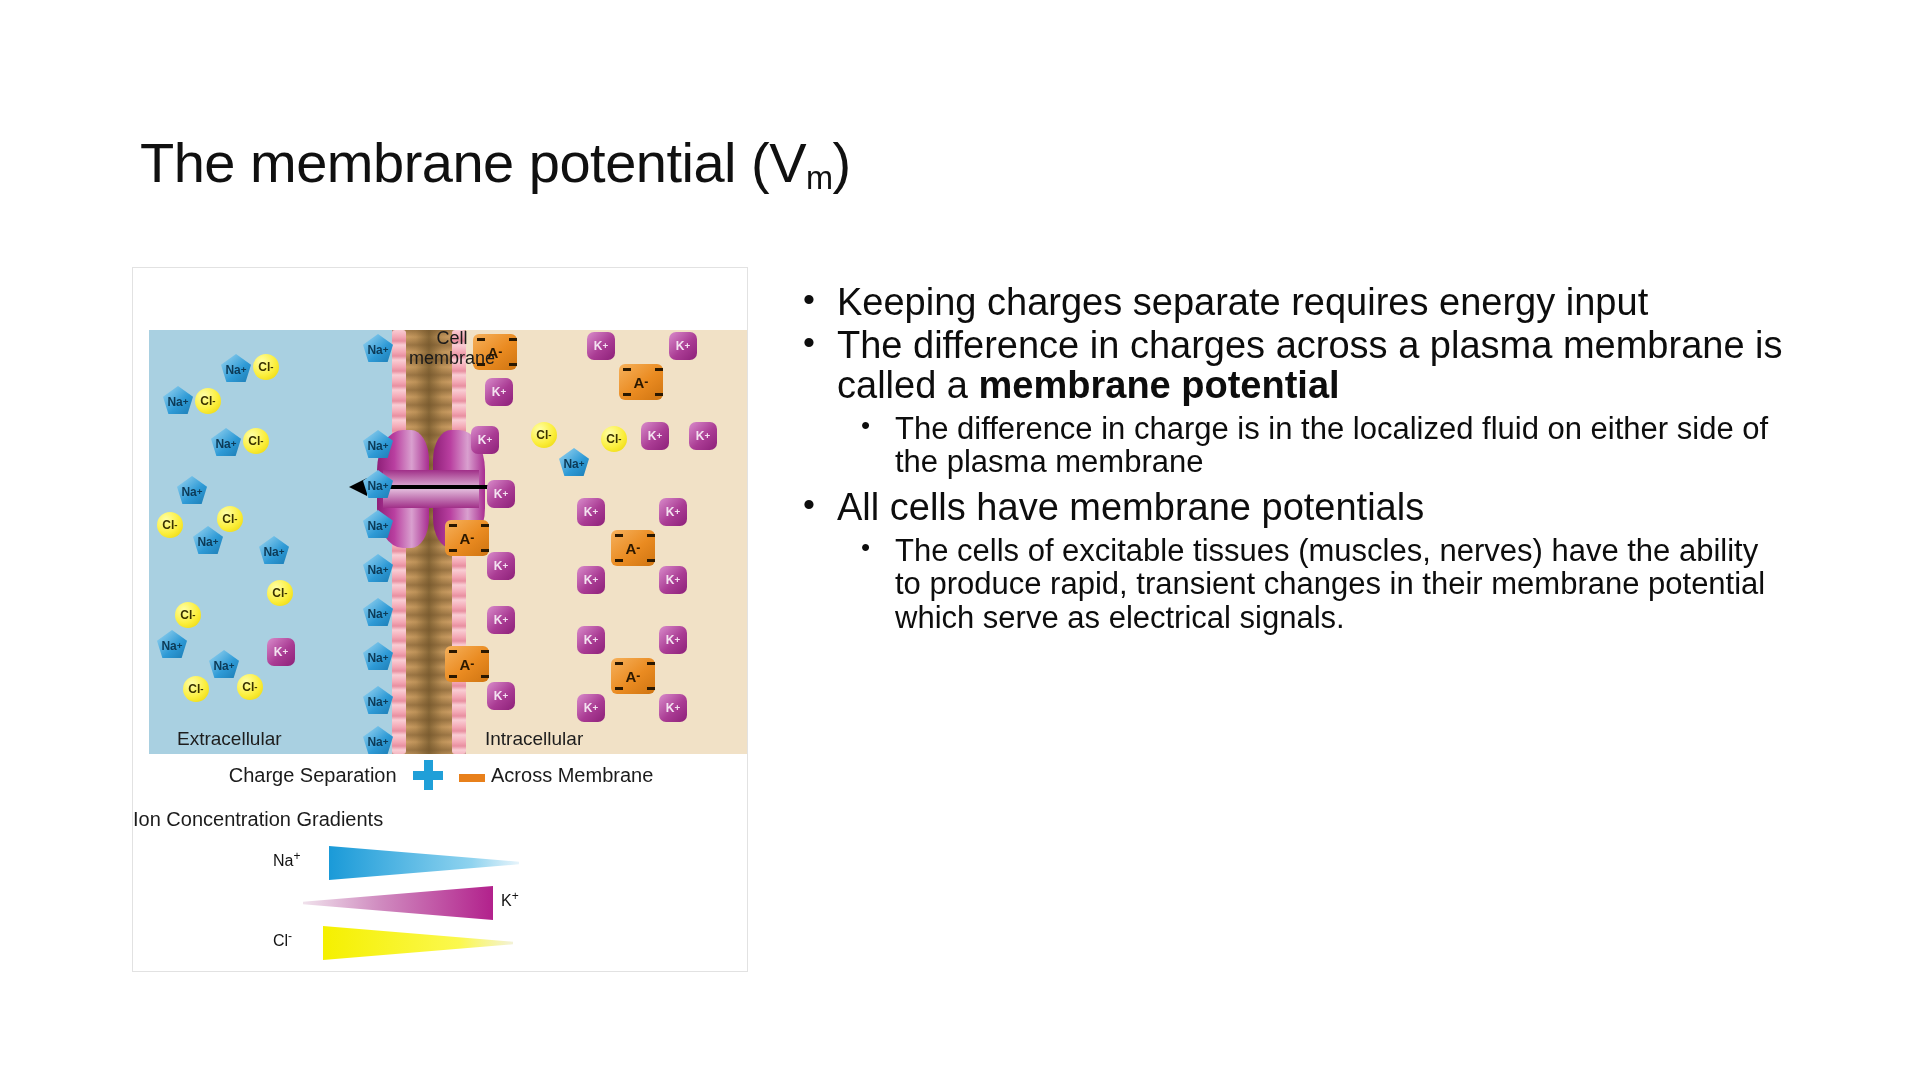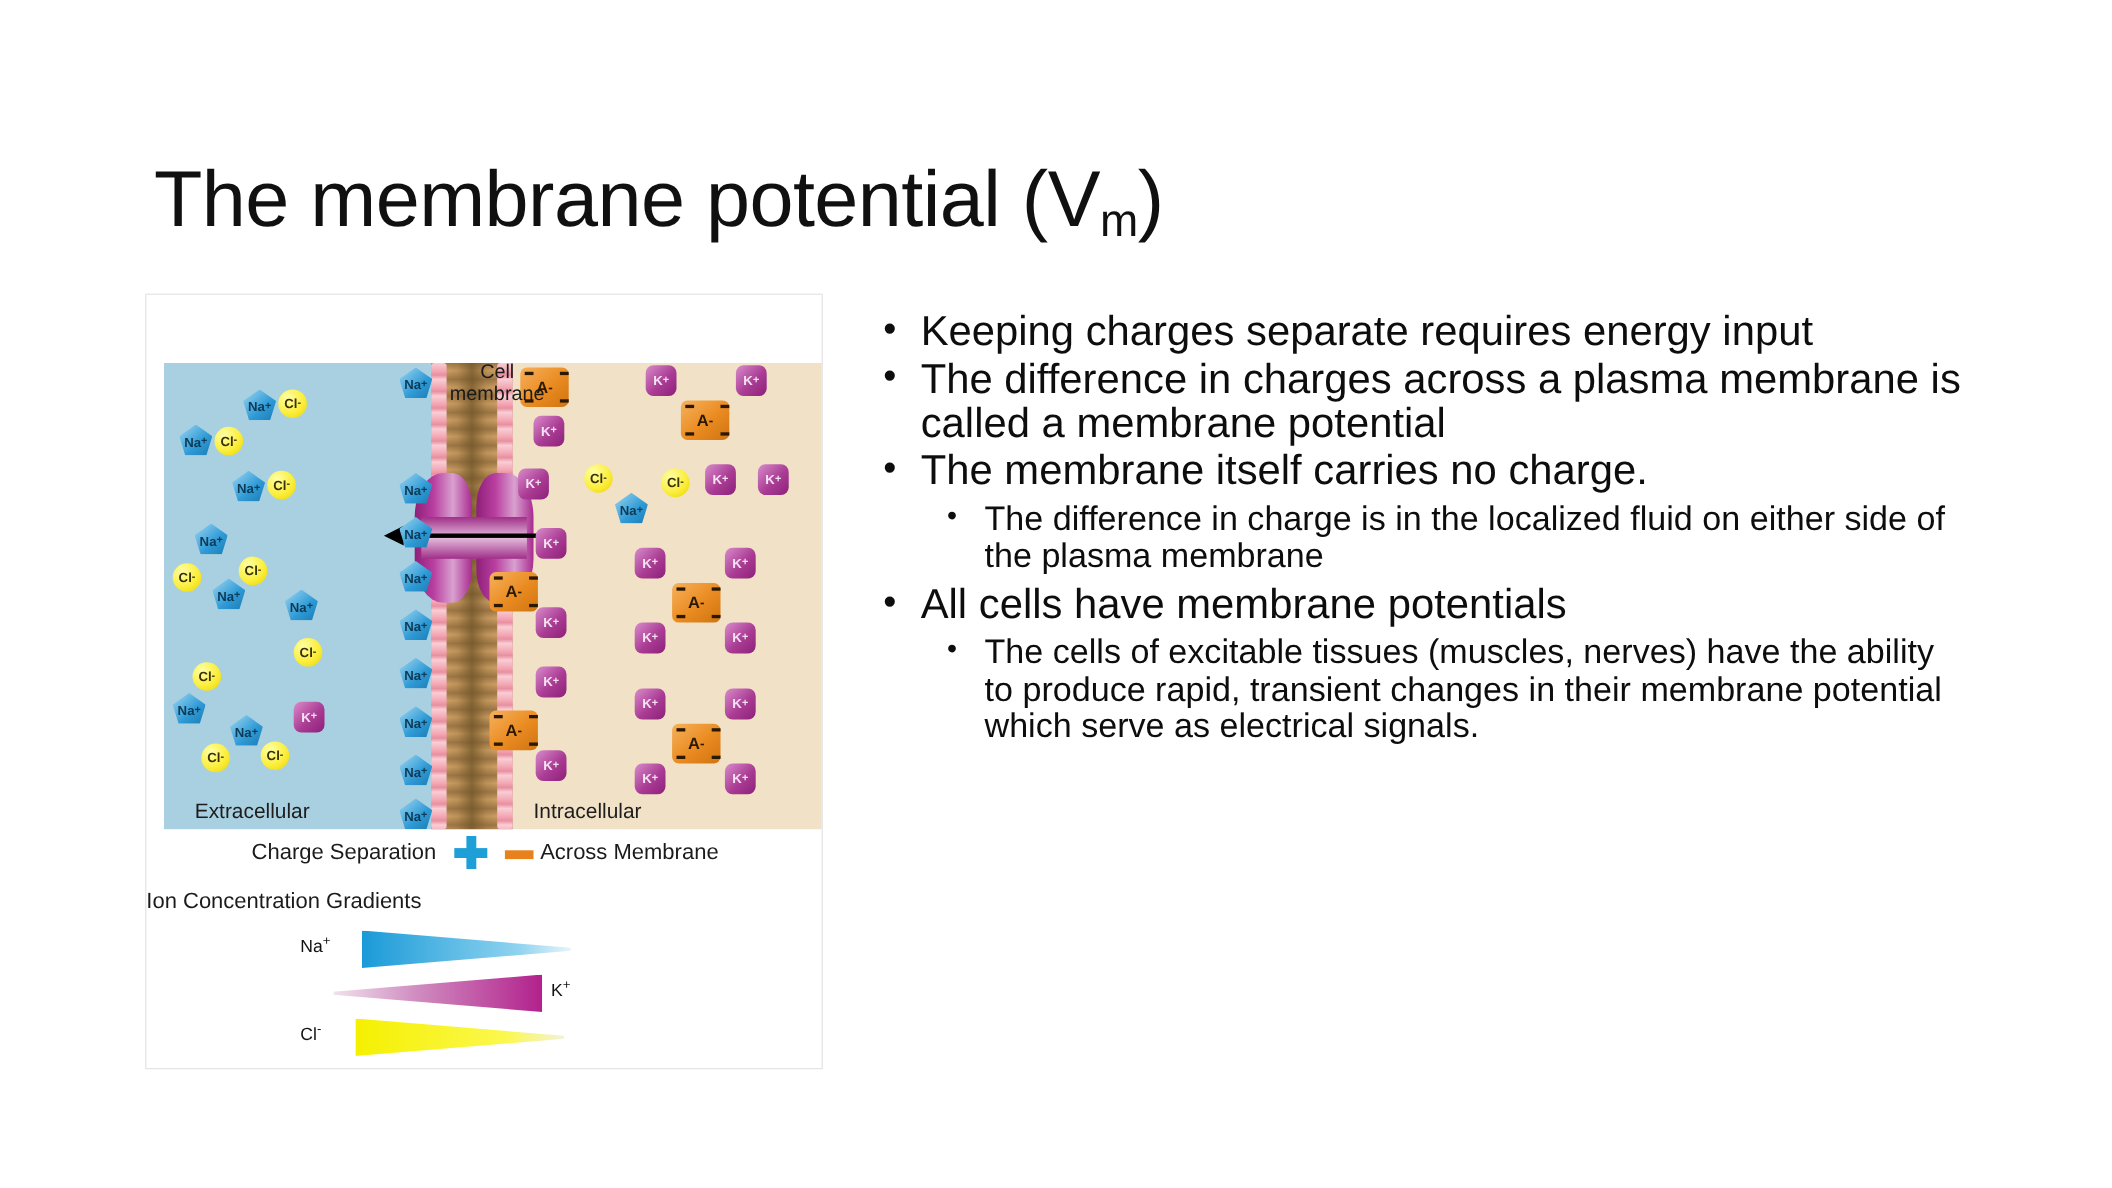--- a/index.html
+++ b/index.html
@@ -14,21 +14,21 @@
     overflow: hidden;
     font-family: "Liberation Sans", sans-serif;
     color: #000000;
   }
 
   
   #slide-title {
     position: absolute;
     left: 140px;
     top: 96px;
-    font-size: 72px;
+    font-size: 56px;
     font-weight: 400;
     line-height: 1.05;
     letter-spacing: -0.5px;
     color: #101010;
     white-space: nowrap;
   }
   #slide-title sub {
     font-size: 0.58em;
     vertical-align: -0.22em;
     line-height: 0;
@@ -336,21 +336,21 @@
     margin-bottom: 8px;
   }
   .bullet-l2::before {
     content: "\2022";
     position: absolute;
     left: 66px;
     top: -2px;
     font-size: 26px;
     line-height: 1.18;
   }
-  .bullet-l1 b, .bullet-l2 b { font-weight: normal; }
+  .bullet-l1 b, .bullet-l2 b { font-weight: bold; }
 </style>
 </head>
 <body>
 
 <h1 id="slide-title"><span>The membrane potential (V</span><sub>m</sub><span>)</span></h1>
 
 <div id="figure-frame">
 
   <div id="membrane-scene">
     <div id="extracellular-region"></div>
@@ -463,17 +463,16 @@
     <div class="grad-row" style="top:80px;">
       <span class="grad-label" style="left:0px;">Cl<sup>-</sup></span>
       <div class="tri tri-cl"></div>
     </div>
   </div>
 </div>
 
 <div id="content-body">
   <div class="bullet-l1">Keeping charges separate requires energy input</div>
   <div class="bullet-l1"><span>The difference in charges across a plasma membrane is called a </span><b>membrane potential</b></div>
-  <div class="bullet-l1">The membrane itself carries no charge.</div>
   <div class="bullet-l2">The difference in charge is in the localized fluid on either side of the plasma membrane</div>
   <div class="bullet-l1">All cells have membrane potentials</div>
   <div class="bullet-l2">The cells of excitable tissues (muscles, nerves) have the ability to produce rapid, transient changes in their membrane potential which serve as electrical signals.</div>
 </div>
 
 </body></html>

